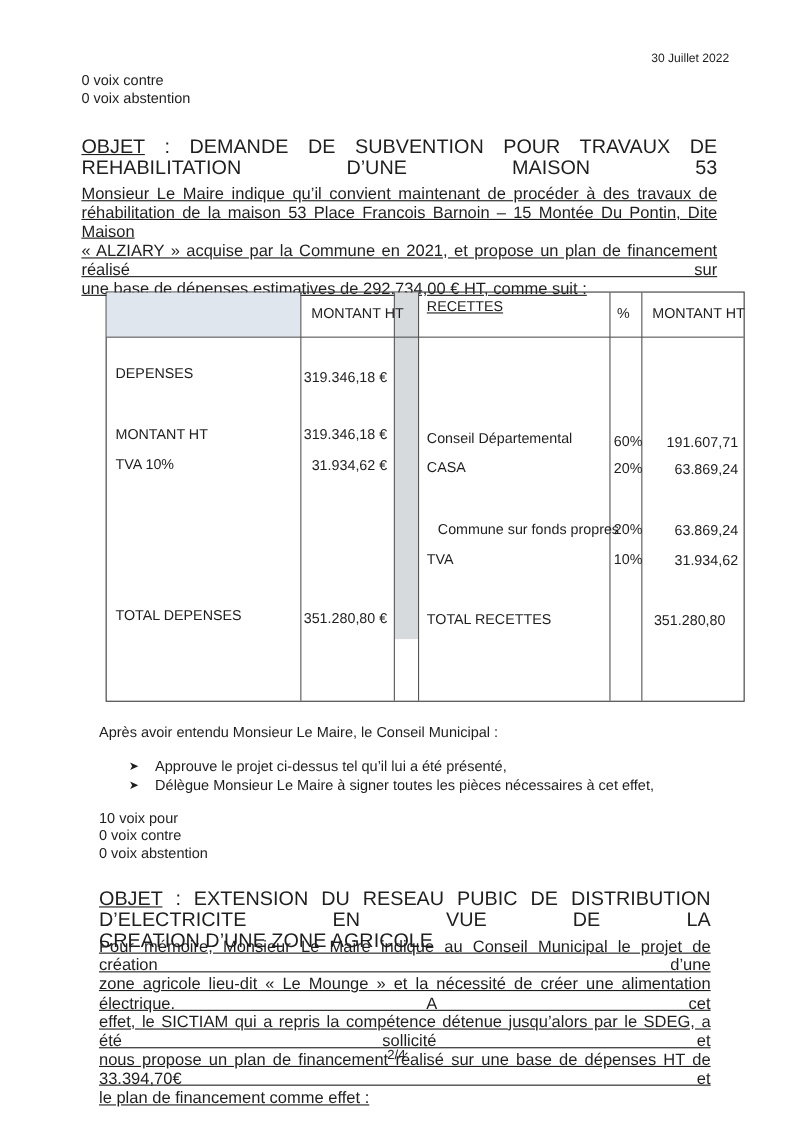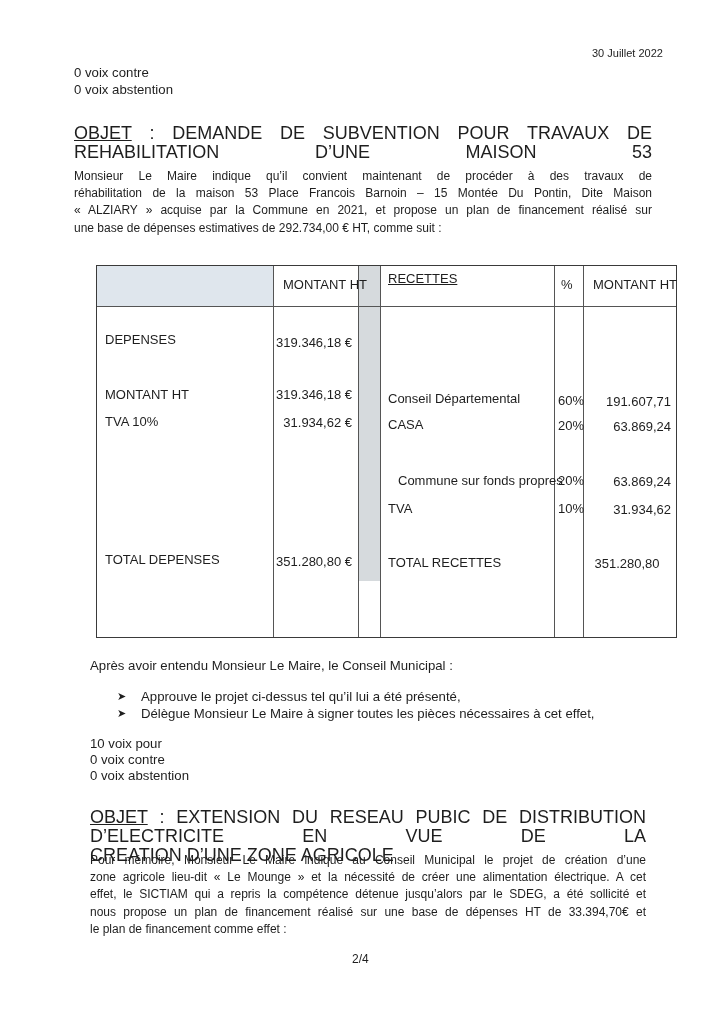--- a/index.html
+++ b/index.html
@@ -6,21 +6,21 @@
     body {
       width: 725px; height: 1024px; background: #ffffff; position: relative; overflow: hidden;
       font-family: "Liberation Sans", sans-serif; color: #1e1e1e;
     }
     .abs { position: absolute; }
     .date { left: 592px; top: 47px; font-size: 11px; }
     .txt { font-size: 13.2px; line-height: 17px; }
     .vote { left: 74px; }
     .objet { left: 74px; width: 578px; font-size: 18px; line-height: 19px; }
     .objet u { text-decoration: underline; }
-    .para { left: 74px; width: 578px; font-size: 12px; line-height: 17.2px; text-align: justify; }
+    .para { left: 74px; width: 578px; font-size: 15px; line-height: 17.2px; text-align: justify; text-decoration: underline; }
     .justline { display: block; text-align: justify; text-align-last: justify; }
     .lastline { display: block; }
 
     
     .tbl { left: 96px; top: 265px; width: 581px; height: 373px; border: 1.6px solid #3a3a3a; box-sizing: border-box; }
     .vline { position: absolute; top: 0; bottom: 0; width: 1px; background: #555; }
     .hline { position: absolute; left: 0; right: 0; height: 1px; background: #555; }
     .hdr-gray { position: absolute; left: 0; top: 0; width: 176px; height: 40px; background: #dfe6ed; }
     .col-gray { position: absolute; left: 262px; top: 0; width: 21px; height: 315px; background: #d6dadd; }
     .cell { position: absolute; font-size: 13px; white-space: nowrap; }

